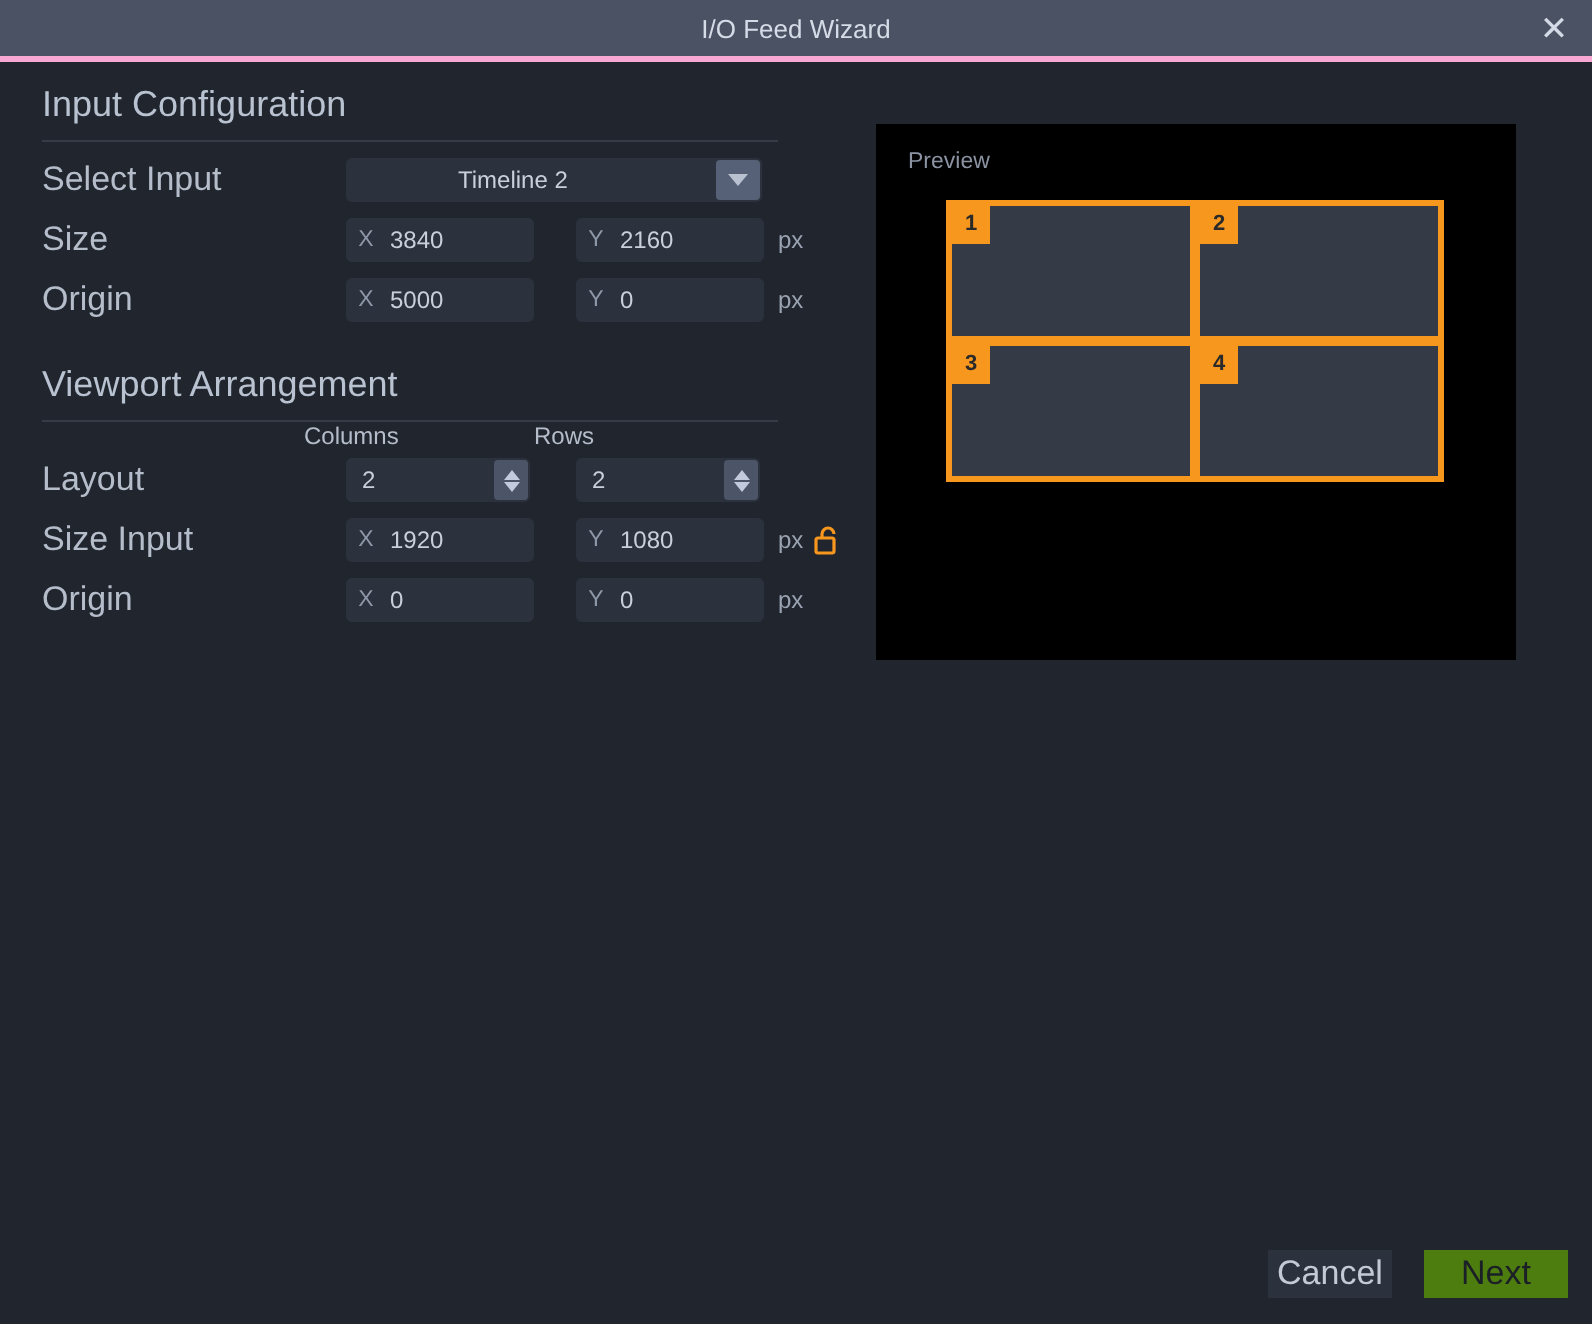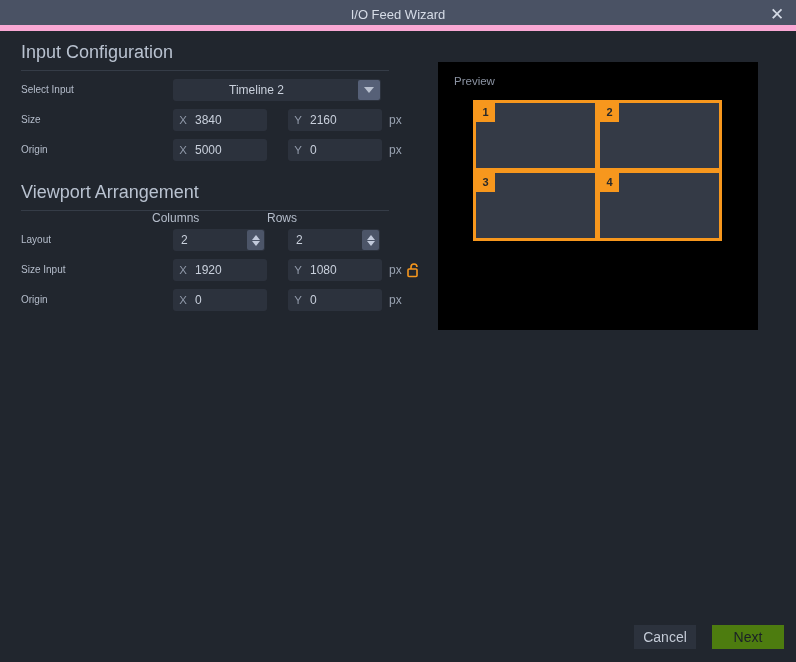--- a/index.html
+++ b/index.html
@@ -22,21 +22,21 @@
     background: #21262e;
   }
 
   
   .titlebar {
     position: absolute;
     left: 0; top: 0;
     width: 796px;
     height: 31px;
     background: #4a5264;
-    border-bottom: 6px solid #f9a8d4;
+    border-bottom: 3px solid #f9a8d4;
     box-sizing: border-box;
   }
   .titlebar-text {
     position: absolute;
     left: 0; top: 0;
     width: 796px;
     line-height: 30px;
     text-align: center;
     font-size: 13px;
     color: #d6dce7;
@@ -74,21 +74,21 @@
   .row {
     position: absolute;
     left: 21px;
     height: 22px;
   }
   .row-label {
     position: absolute;
     left: 0;
     top: 0;
     line-height: 22px;
-    font-size: 10px;
+    font-size: 17px;
     color: #b5bdcb;
     white-space: nowrap;
   }
 
   .field {
     position: absolute;
     top: 0;
     height: 22px;
     background: #2c323d;
     border-radius: 3px;
@@ -255,21 +255,21 @@
     line-height: 19px;
     text-align: center;
     font-weight: bold;
   }
 
   
   .btn {
     position: absolute;
     height: 24px;
     border-radius: 0;
-    font-size: 14px;
+    font-size: 17px;
     line-height: 24px;
     text-align: center;
     cursor: pointer;
     box-sizing: border-box;
   }
   .btn-cancel {
     left: 634px;
     top: 625px;
     width: 62px;
     background: #2c323d;

